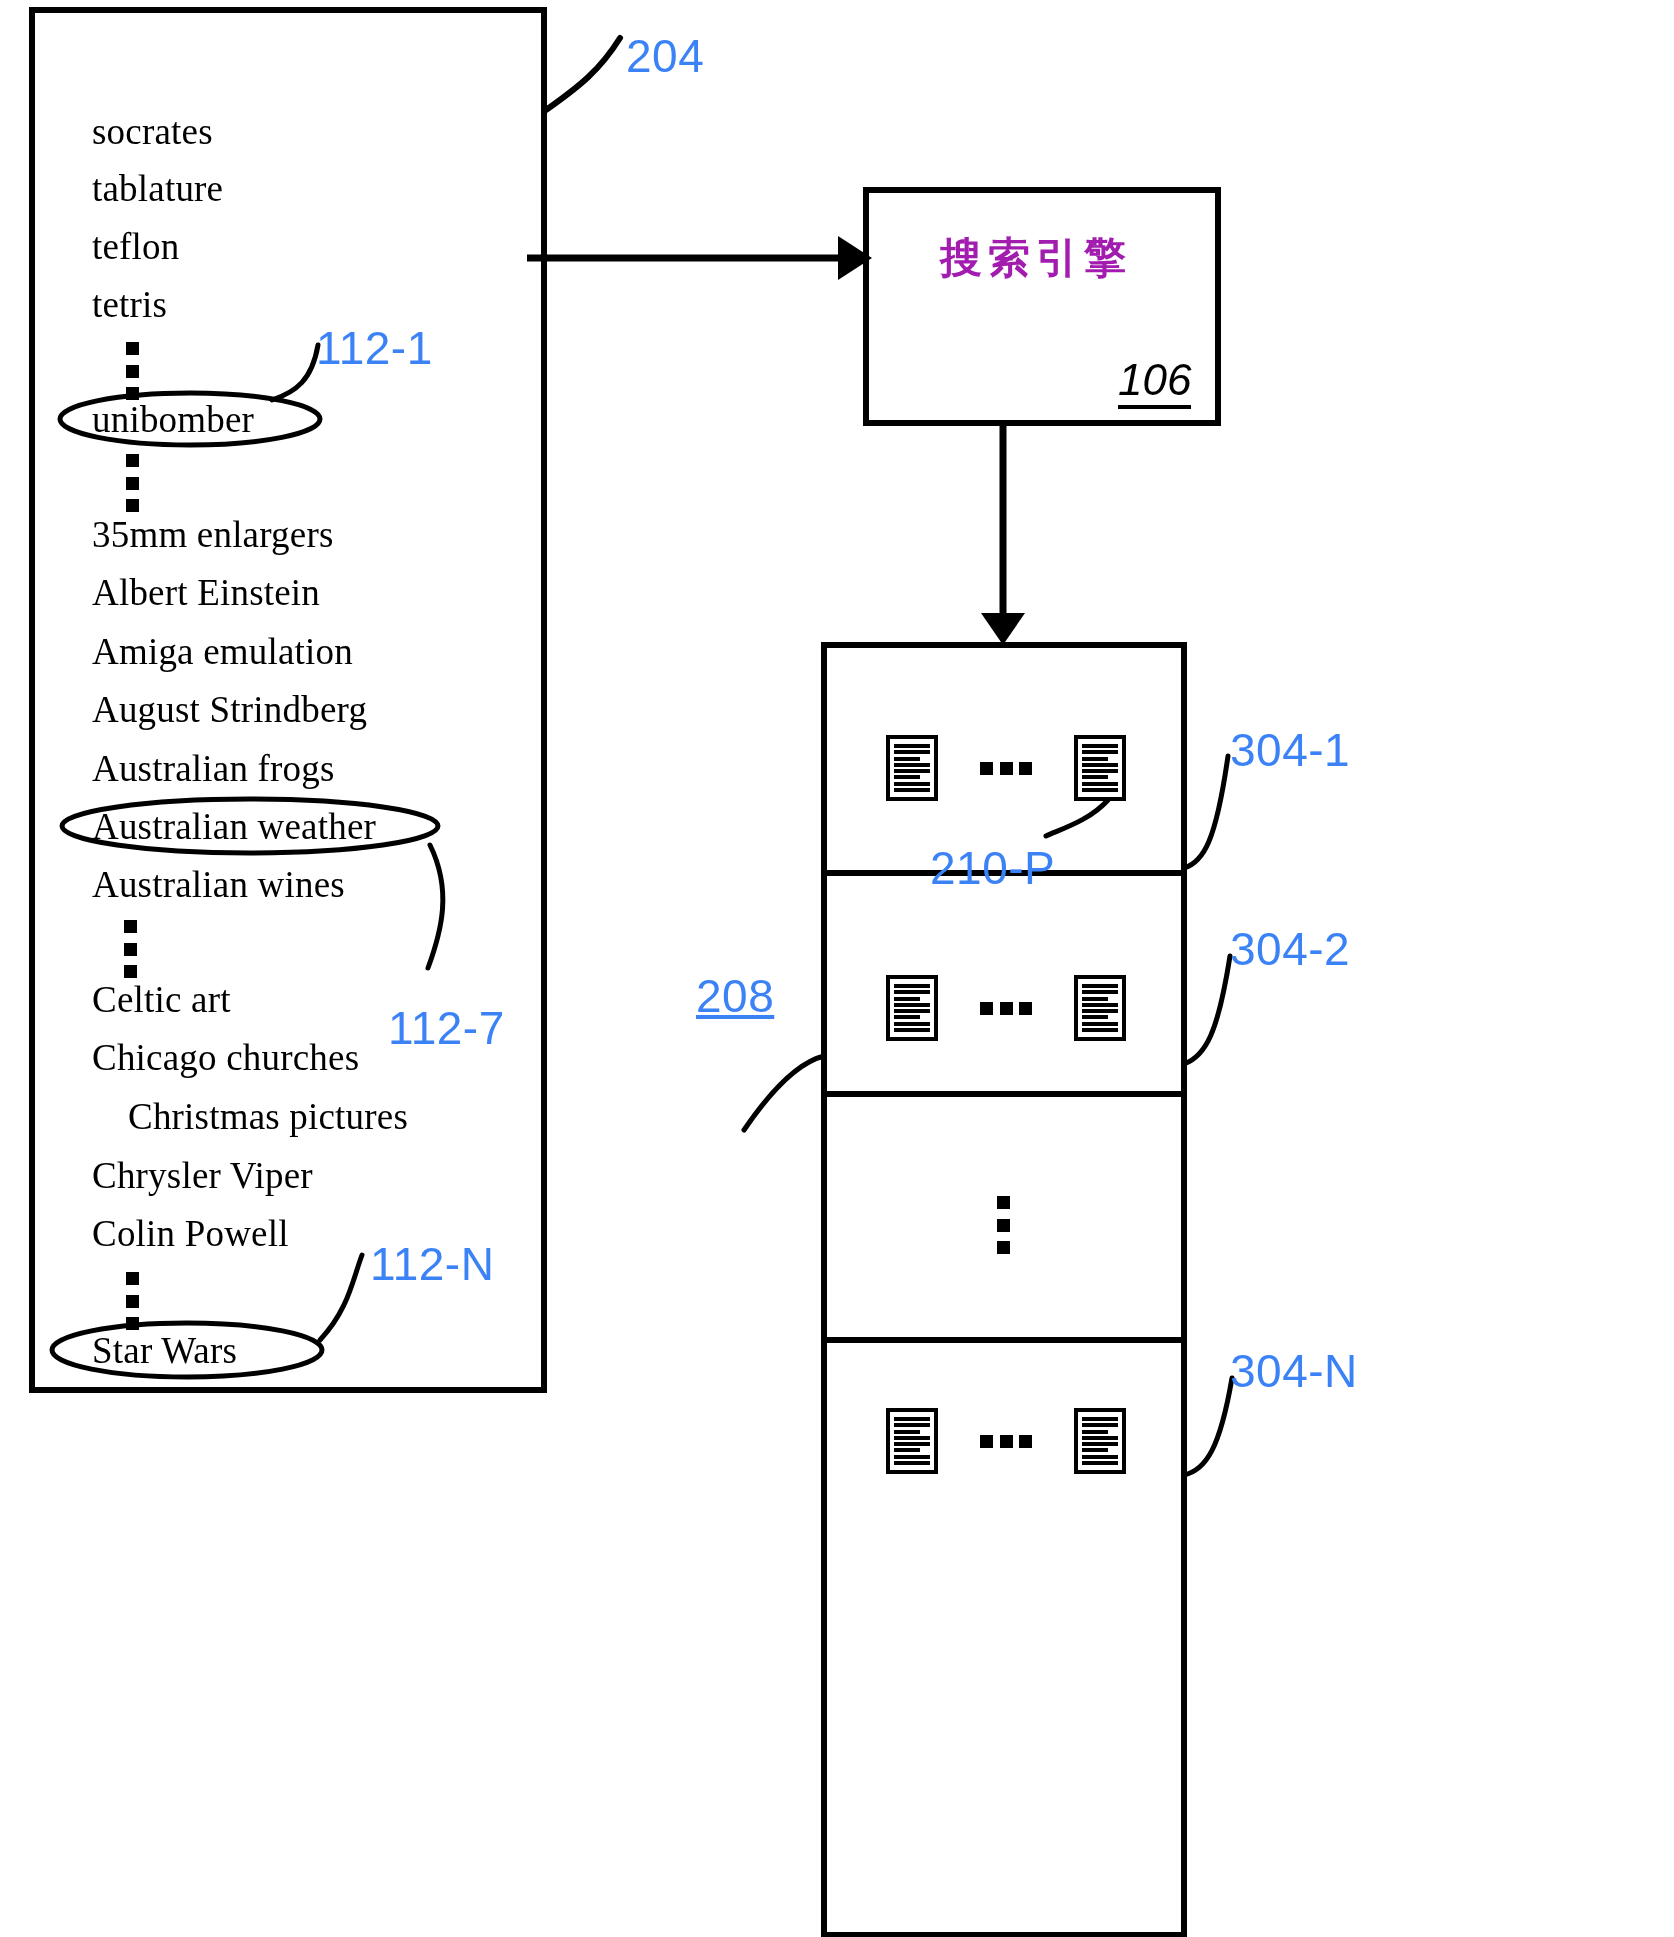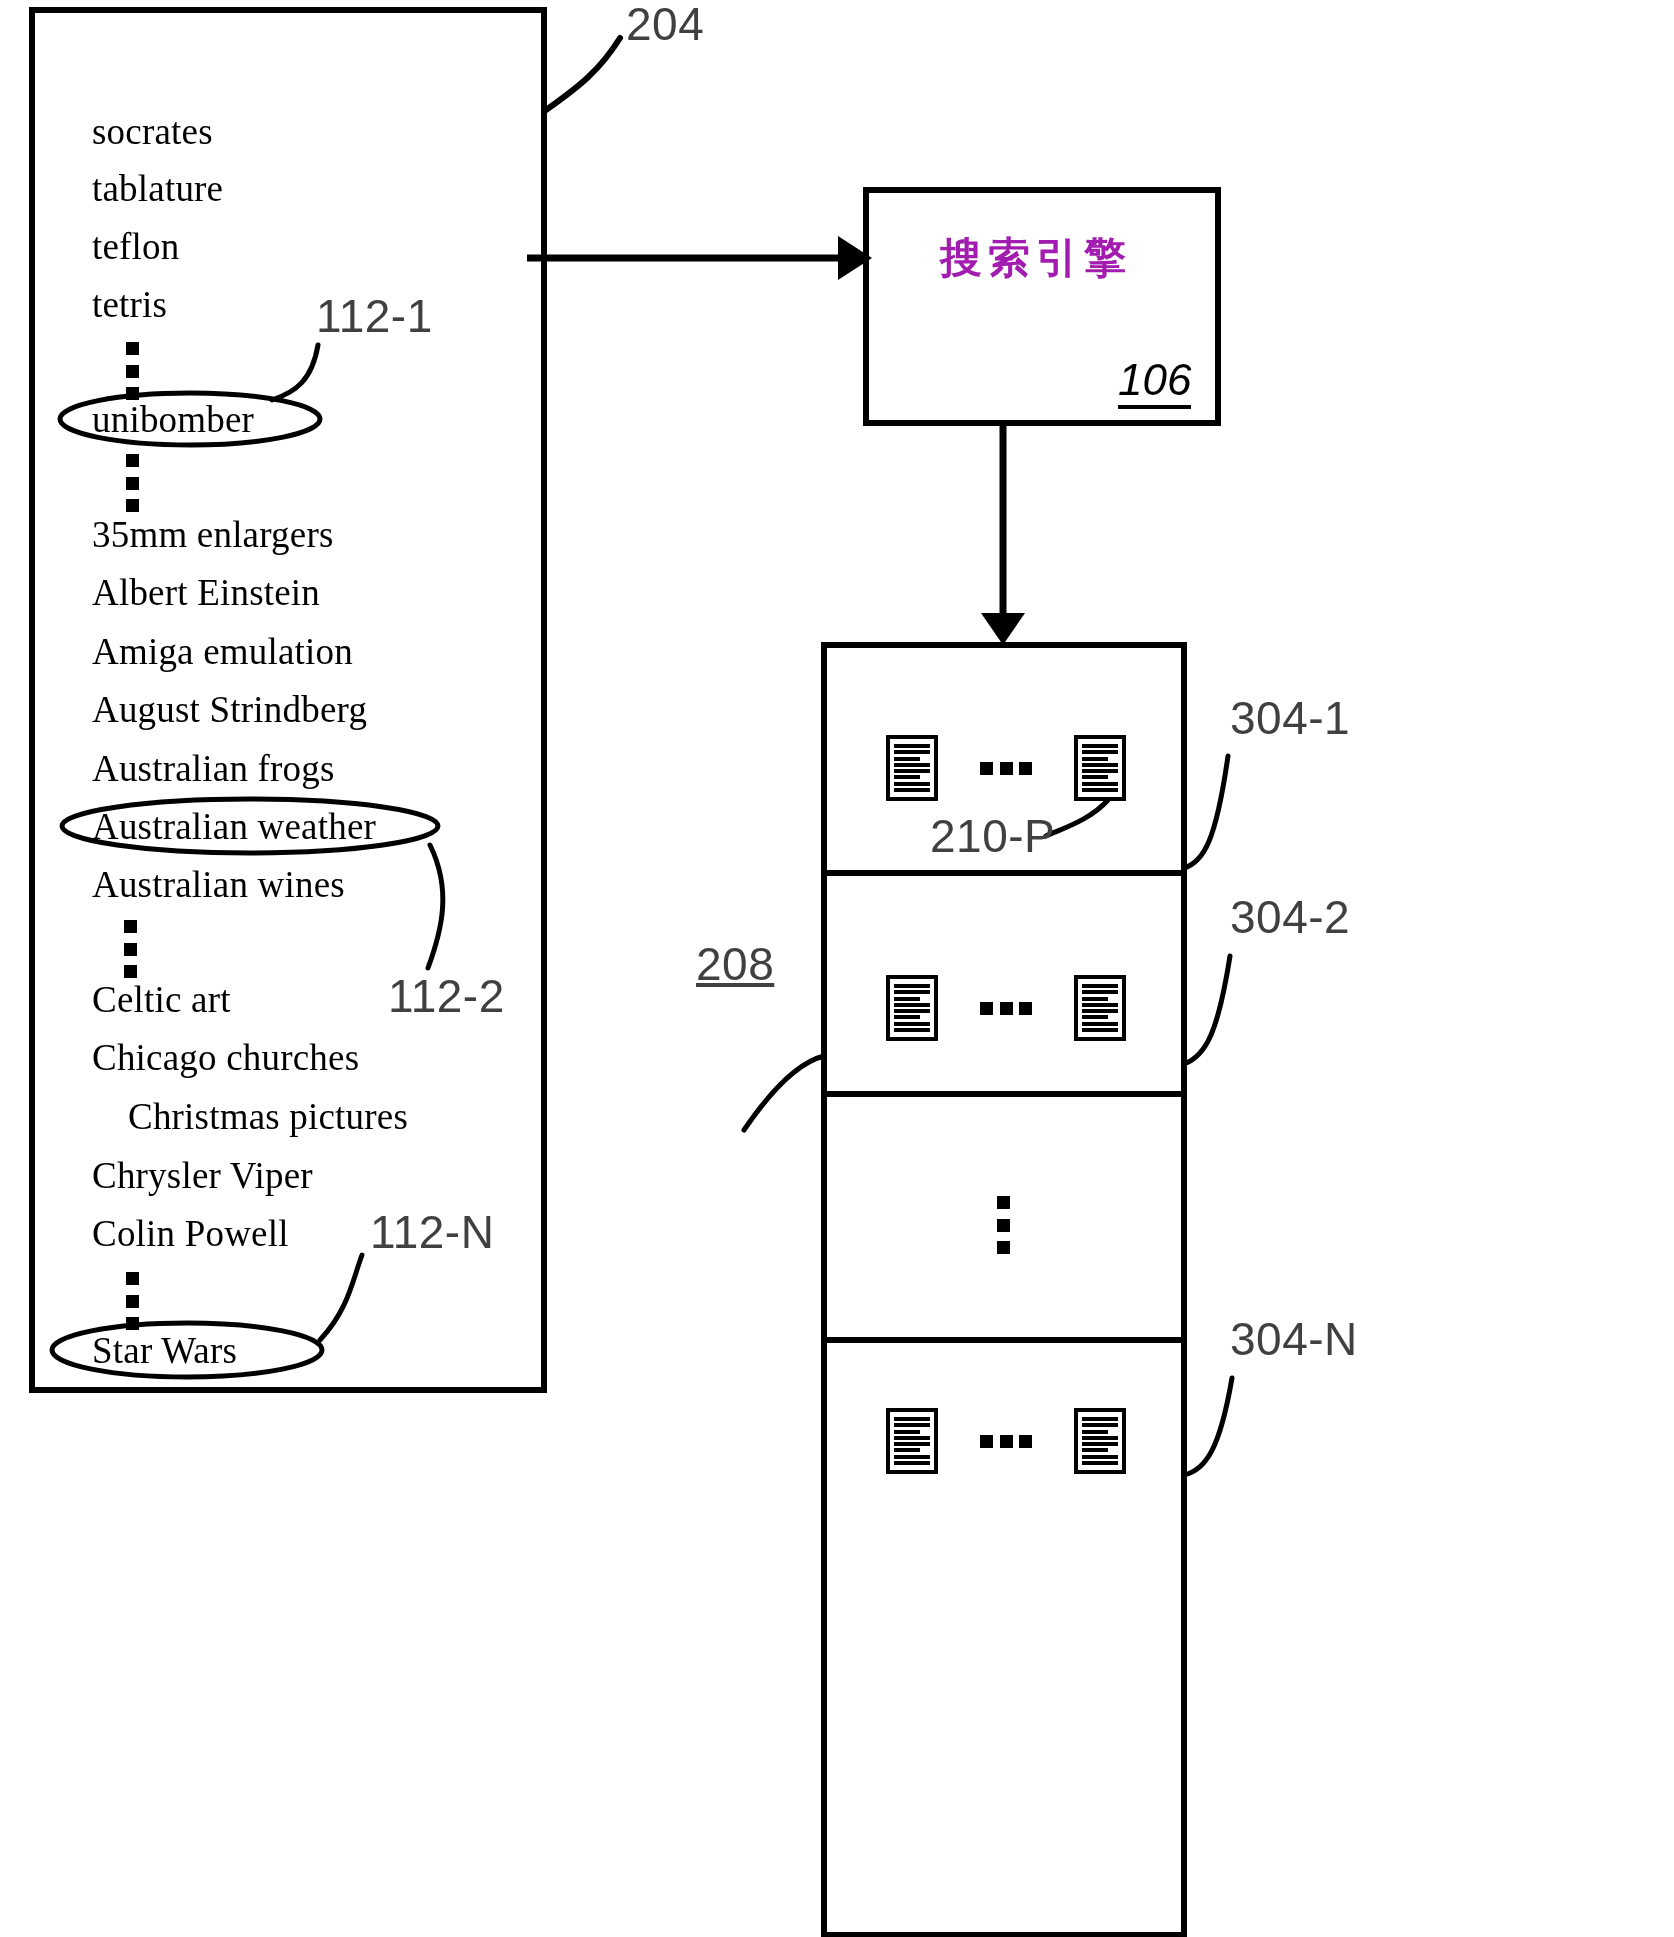--- a/index.html
+++ b/index.html
@@ -33,22 +33,23 @@
     white-space: nowrap;
     color: #000;
     letter-spacing: 0.2px;
   }
   .reflabel {
     position: absolute;
     font-family: "Liberation Sans", "DejaVu Sans", sans-serif;
     font-size: 46px;
     line-height: 48px;
     white-space: nowrap;
-    color: #404040;
+    color: #3b82f6;
     letter-spacing: 0.5px;
+    margin-top: 32px;
   }
   .cjk-label {
     position: absolute;
     font-family: "DejaVu Sans", "Liberation Sans", sans-serif;
     font-size: 42px;
     line-height: 46px;
     white-space: nowrap;
     letter-spacing: 6px;
     font-weight: 700;
     color: #a21caf;
@@ -204,21 +205,21 @@
       <i></i>
       <i></i>
   </div>
 
   <div class="qterm" style="left:92px; top:1331px;">Star Wars</div>
 
   <div class="reflabel" style="left:626px; top:0px;">204</div>
 
   <div class="reflabel" style="left:316px; top:292px;">112-1</div>
 
-  <div class="reflabel" style="left:388px; top:972px;">112-2</div>
+  <div class="reflabel" style="left:388px; top:972px;">112-7</div>
 
   <div class="reflabel" style="left:370px; top:1208px;">112-N</div>
 
   <div class="cjk-label" style="left:940px; top:235px;">搜索引擎</div>
   <div class="boxnum" style="left:1118px; top:357px;font-style:italic;">106</div>
 
   <div class="reflabel" style="left:696px; top:940px;text-decoration:underline;">208</div>
 
   <div class="reflabel" style="left:930px; top:812px;">210-P</div>
 

